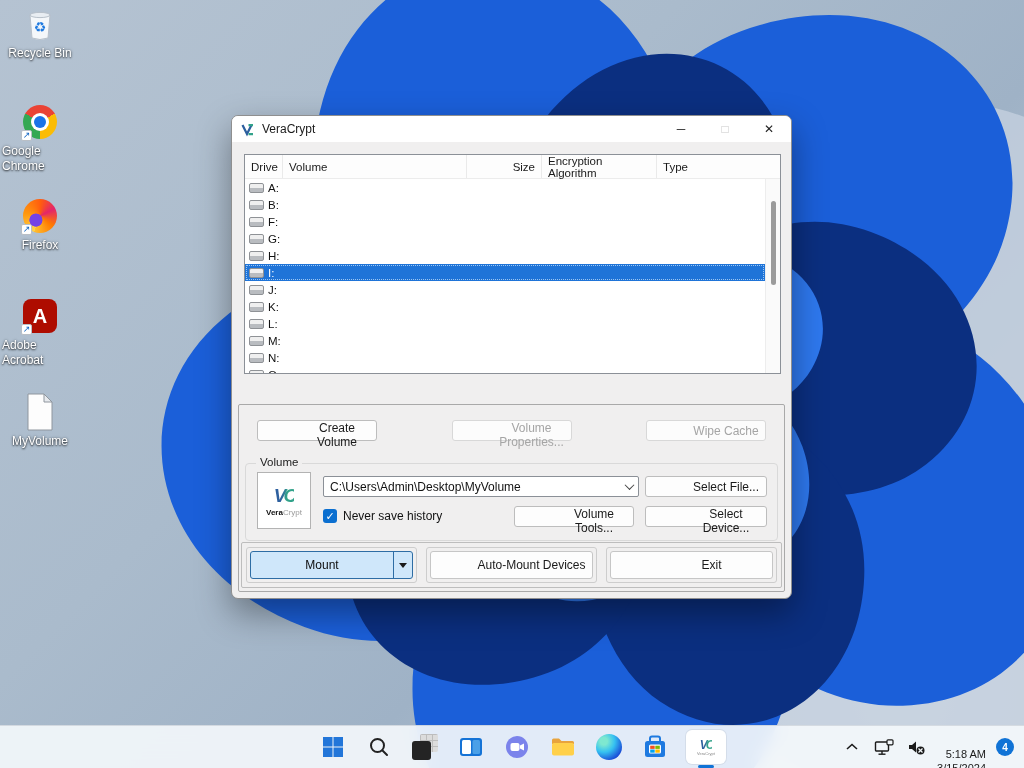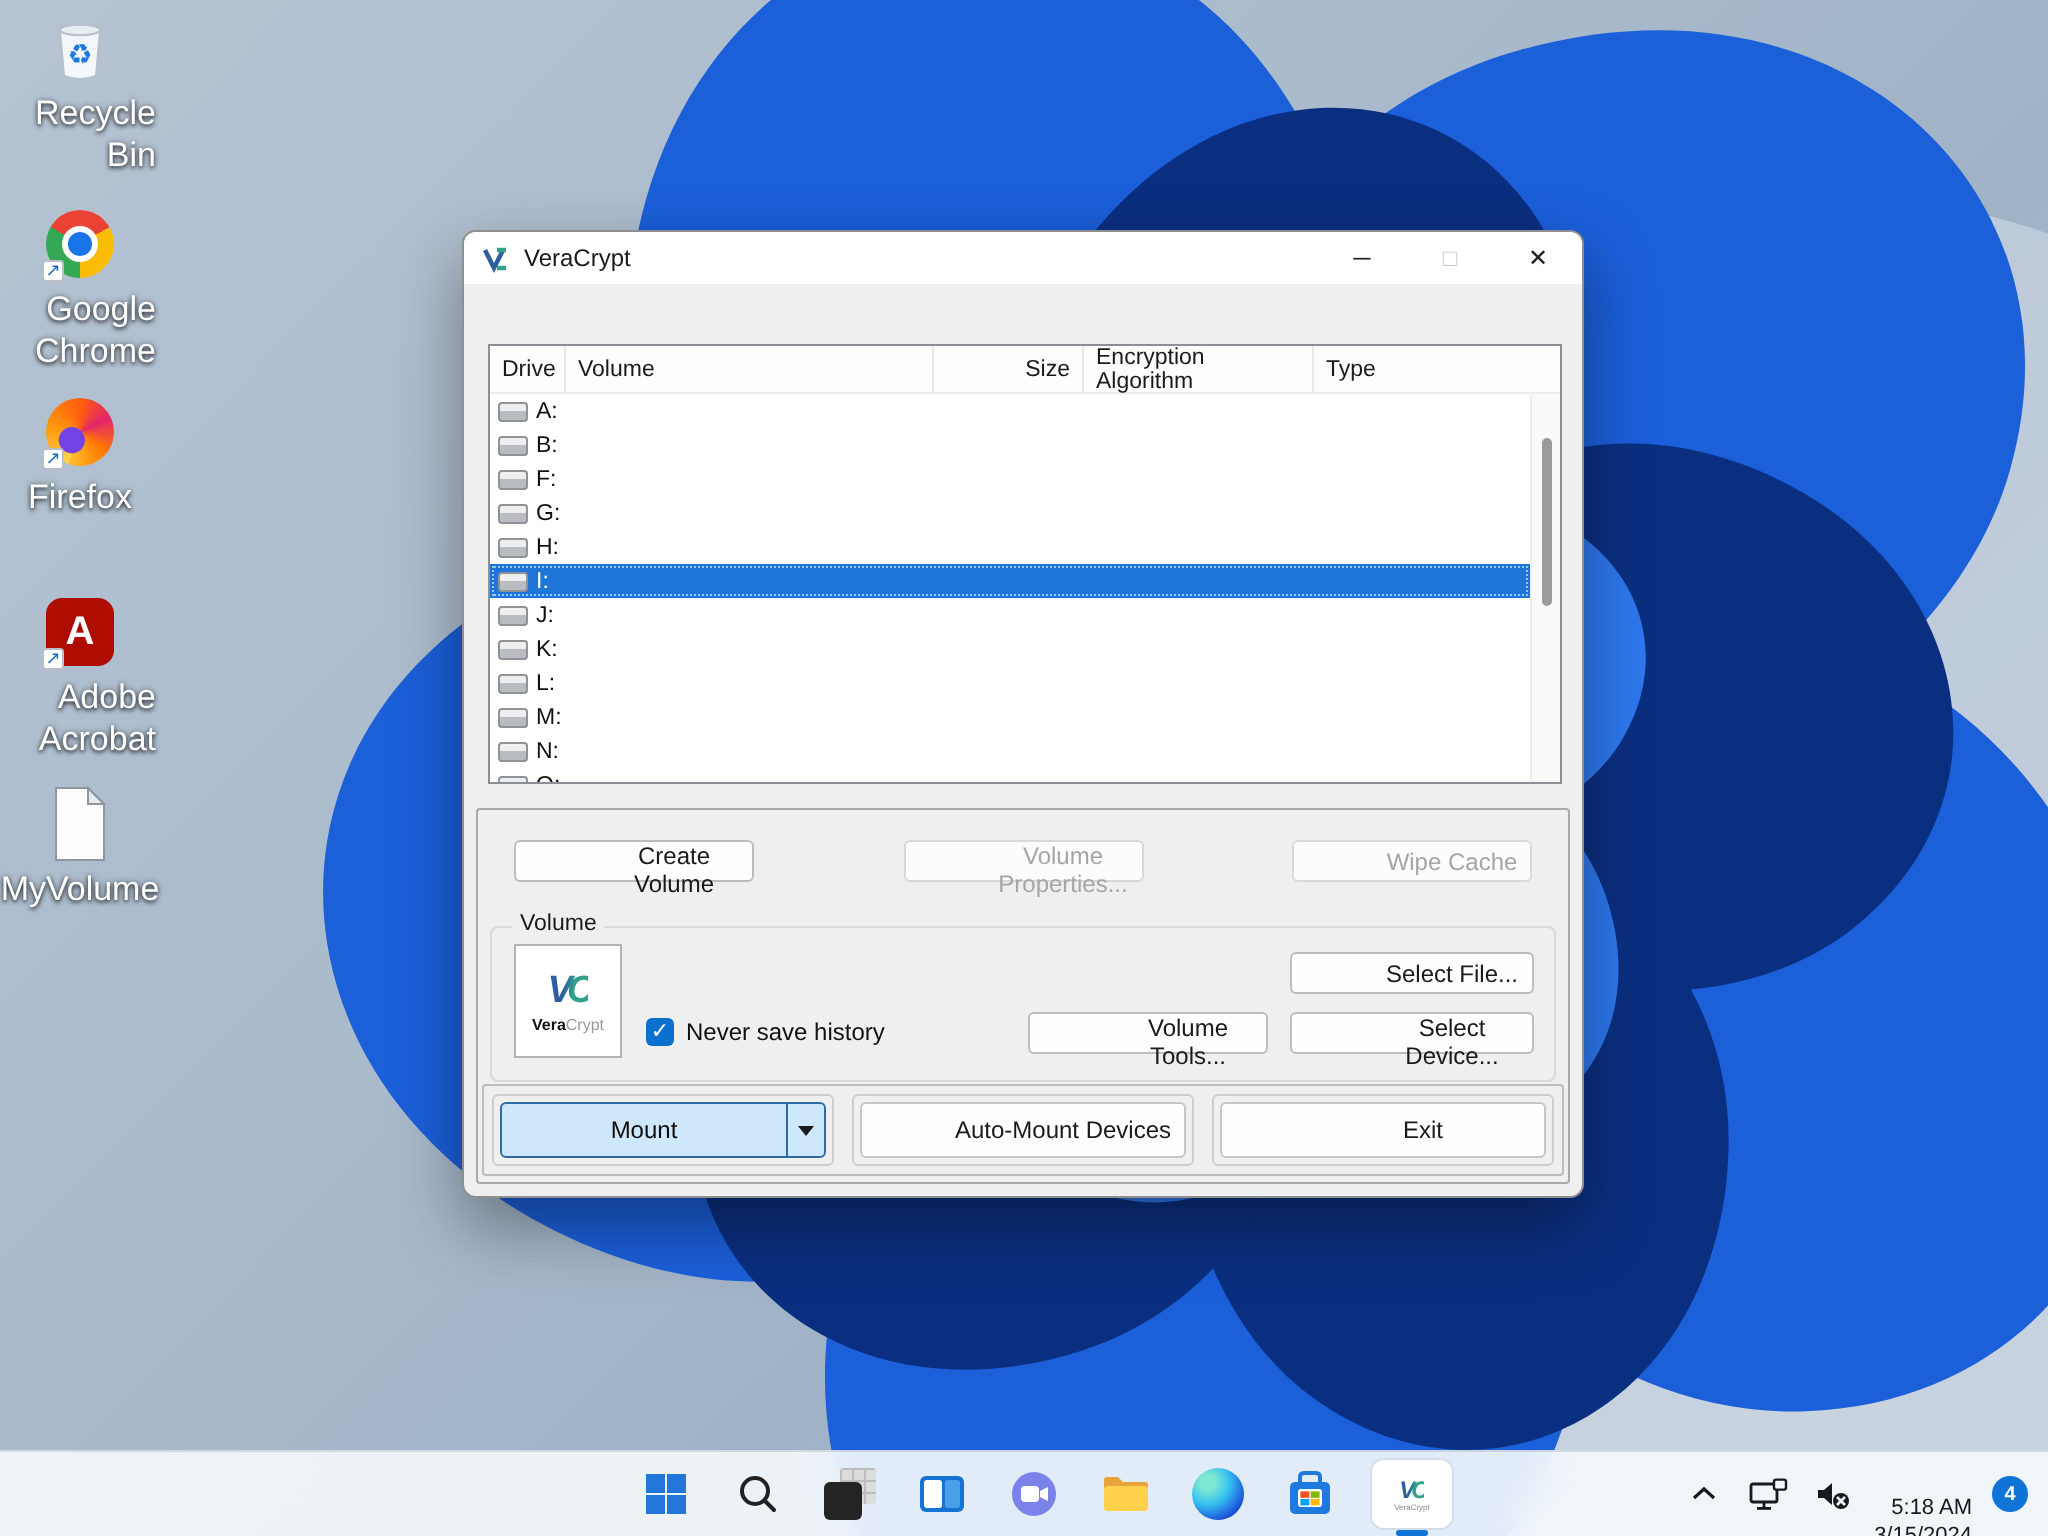--- a/index.html
+++ b/index.html
@@ -7,21 +7,21 @@
   body { position:relative; background:linear-gradient(135deg,#b5c3d2 0%,#aabbcc 38%,#9fb2c6 62%,#ccd4de 100%); }
 
   
   .bloom { position:absolute; left:140px; top:-70px; pointer-events:none; }
   .bg-light { position:absolute; right:-120px; bottom:-140px; width:480px; height:420px;
     background:radial-gradient(closest-side,#e9edf2 0%,#dde3ea 55%,transparent 100%); pointer-events:none; }
 
   
   .dicon { position:absolute; left:2px; width:76px; display:flex; flex-direction:column; align-items:center; gap:4px; cursor:default; }
   .dicon .art { width:36px; height:36px; position:relative; display:flex; align-items:center; justify-content:center; }
-  .dicon .lbl { font-size:17px; color:#fff; text-align:right; line-height:1.25;
+  .dicon .lbl { font-size:12px; color:#fff; text-align:left; line-height:1.25;
     text-shadow:0 1px 2px rgba(0,0,0,.75), 0 0 3px rgba(0,0,0,.4); }
   .shortcut-arrow { position:absolute; left:-1px; bottom:-1px; width:11px; height:11px; background:#fff;
     border:1px solid #b9bfc6; border-radius:2px; font-size:9px; line-height:9px; color:#1567c4; text-align:center; }
   .chrome-ball { width:34px; height:34px; border-radius:50%;
     background:conic-gradient(from -60deg,#ea4335 0 120deg,#fbbc05 120deg 240deg,#34a853 240deg 360deg); position:relative; }
   .chrome-ball::before { content:""; position:absolute; inset:8px; border-radius:50%; background:#fff; }
   .chrome-ball::after { content:""; position:absolute; inset:11px; border-radius:50%; background:#1a73e8; }
   .firefox-ball { width:34px; height:34px; border-radius:50%; position:relative;
     background:radial-gradient(circle at 38% 62%,#7542e5 0 21%,rgba(117,66,229,0) 23%),
       conic-gradient(from 200deg,#ffd34d,#ff980e 22%,#ff5d0e 45%,#e3256b 62%,#ff7a00 80%,#ffbd2e 100%); }
@@ -36,21 +36,21 @@
   .titlebar .app-ic { width:15px; height:15px; margin-right:6px; }
   .titlebar .t-title { font-size:12px; color:#1a1a1a; flex:1; }
   .win-btn { width:44px; height:26px; display:flex; align-items:center; justify-content:center;
     font-size:12px; color:#222; cursor:pointer; }
   .win-btn.maxd { color:#c9c9c9; }
   .menubar { height:22px; background:#fff; display:flex; align-items:center; padding:0 10px 0 4px; }
   .menu-item { font-size:12px; color:#1a1a1a; padding:2px 8px; cursor:default; }
   .menu-spacer { flex:1; }
 
   
-  .listbox { position:absolute; left:12px; top:56px; width:537px; height:220px; background:#fff;
+  .listbox { position:absolute; left:12px; top:38px; width:537px; height:220px; background:#fff;
     border:1px solid #8b9097; overflow:hidden; }
   .lv-header { height:24px; display:flex; border-bottom:1px solid #ececec; background:#fdfdfd;
     font-size:11.5px; color:#1a1a1a; }
   .lv-h { display:flex; align-items:center; padding:0 6px; border-right:1px solid #eaeaea; }
   .lv-h.c-drive { width:38px; }
   .lv-h.c-volume { width:184px; }
   .lv-h.c-size { width:75px; justify-content:flex-end; }
   .lv-h.c-ea { width:115px; }
   .lv-h.c-type { flex:1; border-right:none; }
   .lv-rows { position:absolute; left:0; right:15px; top:24px; bottom:0; overflow:hidden; }
@@ -285,20 +285,26 @@
       <button class="btn" disabled="">Volume Properties...</button>
       <button class="btn" disabled="">Wipe Cache</button>
     </div>
 
     <div class="groupbox">
       <span class="gb-label">Volume</span>
       <div class="logo-box">
         <span class="logo-mark">VC</span>
         <span class="logo-word"><b>Vera</b><span>Crypt</span></span>
       </div>
+      <div class="combo">
+        <span class="combo-text">C:\Users\Admin\Desktop\MyVolume</span>
+        <span class="chev">
+            <span class="chev-glyph"></span>
+          </span>
+      </div>
       <button class="btn gb-right" style="top:12px;">Select File...</button>
       <div class="checkline">
         <span class="cbox">✓</span>
         <span class="cb-label">Never save history</span>
       </div>
       <button class="btn vt-btn">Volume Tools...</button>
       <button class="btn gb-right" style="top:42px;">Select Device...</button>
     </div>
 
     <div class="btnrow2">

